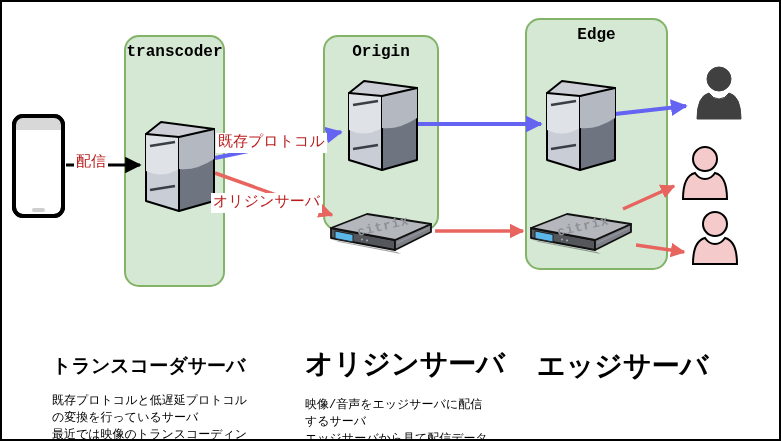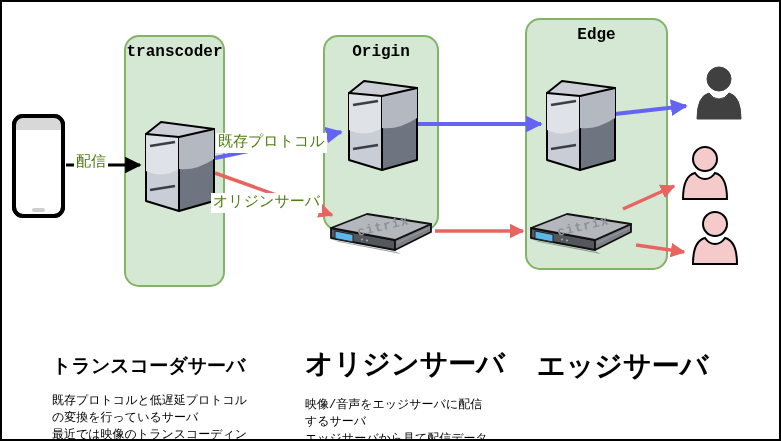--- a/index.html
+++ b/index.html
@@ -15,21 +15,21 @@
   .zone-title {
     position:absolute; top:6px; left:0; right:0; text-align:center;
     font-weight:bold; font-size:16px; color:#000;
   }
   #zone-transcoder { left:122px; top:33px; width:101px; height:252px; }
   #zone-origin     { left:321px; top:33px; width:116px; height:196px; }
   #zone-edge       { left:523px; top:16px; width:143px; height:252px; }
   svg.overlay { position:absolute; left:0; top:0; width:781px; height:441px; }
   .flow-label {
     position:absolute; background:#ffffff; font-size:15px; line-height:20px;
-    padding:0 2px; white-space:nowrap; color:#4d7c0f;
+    padding:0 2px; white-space:nowrap; color:#b91c1c;
   }
   .desc { position:absolute; }
   .desc-title { font-weight:bold; line-height:1.1; white-space:nowrap;margin-top:40px; }
   .desc-title.sz1 { font-size:19px; }
   .desc-title.sz2 { font-size:28px; }
   .desc-body {
     font-size:12px; line-height:17px; margin-top:15px; white-space:pre-line;
   }
   .appliance-logo-text {
     font-size:13px; font-weight:bold; fill:#8d9197; letter-spacing:1px;

